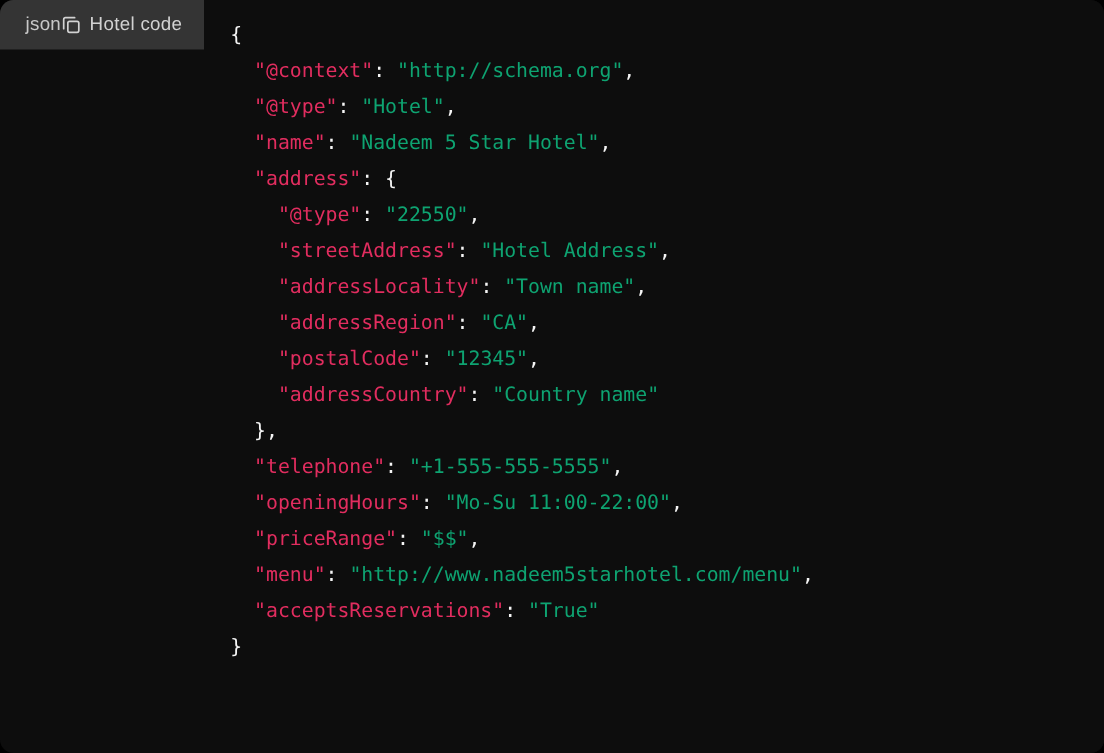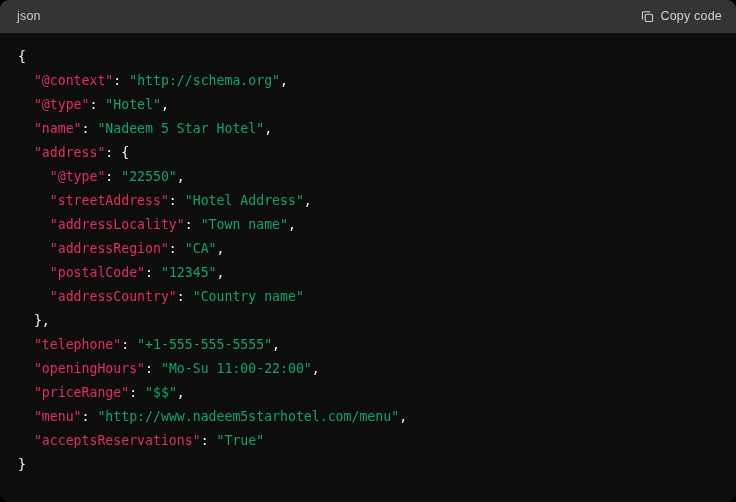--- a/index.html
+++ b/index.html
@@ -16,21 +16,21 @@
 
   .code-block {
     position: relative;
     width: 736px;
     height: 502px;
     box-sizing: border-box;
     border-radius: 9px;
     overflow: hidden;
     background: #0d0d0d;
     display: flex;
-    flex-direction: column;
+    flex-direction: row;
   }
 
   
   .cb-header {
     height: 33px;
     min-height: 33px;
     background: #343434;
     display: flex;
     align-items: center;
     justify-content: space-between;
@@ -101,21 +101,21 @@
   <div class="cb-header">
     <span class="cb-lang">json</span>
 
     <div class="cb-copy">
       <span class="copy-icon">
         <svg viewBox="0 0 16 16" width="13" height="13" fill="none" stroke="#d2d2d2" stroke-width="1.4" stroke-linecap="round" stroke-linejoin="round">
           <rect x="5.2" y="5.2" width="9" height="9" rx="1.4"></rect>
           <path d="M10.8 2.2H3.2a1.4 1.4 0 0 0-1.4 1.4v7.6"></path>
         </svg>
       </span>
-      <span>Copy code</span>
+      <span>Hotel code</span>
     </div>
   </div>
 
   <div class="cb-body">
     <pre class="code" id="code-pre"><span class="ln"><span class="tok-punc">{</span></span><span class="ln">  <span class="tok-key">"@context"</span><span class="tok-punc">: </span><span class="tok-str">"http://schema.org"</span><span class="tok-punc">,</span></span><span class="ln">  <span class="tok-key">"@type"</span><span class="tok-punc">: </span><span class="tok-str">"Hotel"</span><span class="tok-punc">,</span></span><span class="ln">  <span class="tok-key">"name"</span><span class="tok-punc">: </span><span class="tok-str">"Nadeem 5 Star Hotel"</span><span class="tok-punc">,</span></span><span class="ln">  <span class="tok-key">"address"</span><span class="tok-punc">: {</span></span><span class="ln">    <span class="tok-key">"@type"</span><span class="tok-punc">: </span><span class="tok-str">"22550"</span><span class="tok-punc">,</span></span><span class="ln">    <span class="tok-key">"streetAddress"</span><span class="tok-punc">: </span><span class="tok-str">"Hotel Address"</span><span class="tok-punc">,</span></span><span class="ln">    <span class="tok-key">"addressLocality"</span><span class="tok-punc">: </span><span class="tok-str">"Town name"</span><span class="tok-punc">,</span></span><span class="ln">    <span class="tok-key">"addressRegion"</span><span class="tok-punc">: </span><span class="tok-str">"CA"</span><span class="tok-punc">,</span></span><span class="ln">    <span class="tok-key">"postalCode"</span><span class="tok-punc">: </span><span class="tok-str">"12345"</span><span class="tok-punc">,</span></span><span class="ln">    <span class="tok-key">"addressCountry"</span><span class="tok-punc">: </span><span class="tok-str">"Country name"</span></span><span class="ln">  <span class="tok-punc">},</span></span><span class="ln">  <span class="tok-key">"telephone"</span><span class="tok-punc">: </span><span class="tok-str">"+1-555-555-5555"</span><span class="tok-punc">,</span></span><span class="ln">  <span class="tok-key">"openingHours"</span><span class="tok-punc">: </span><span class="tok-str">"Mo-Su 11:00-22:00"</span><span class="tok-punc">,</span></span><span class="ln">  <span class="tok-key">"priceRange"</span><span class="tok-punc">: </span><span class="tok-str">"$$"</span><span class="tok-punc">,</span></span><span class="ln">  <span class="tok-key">"menu"</span><span class="tok-punc">: </span><span class="tok-str">"http://www.nadeem5starhotel.com/menu"</span><span class="tok-punc">,</span></span><span class="ln">  <span class="tok-key">"acceptsReservations"</span><span class="tok-punc">: </span><span class="tok-str">"True"</span></span><span class="ln"><span class="tok-punc">}</span></span></pre>
   </div>
 
 </div>
 
 </body></html>

